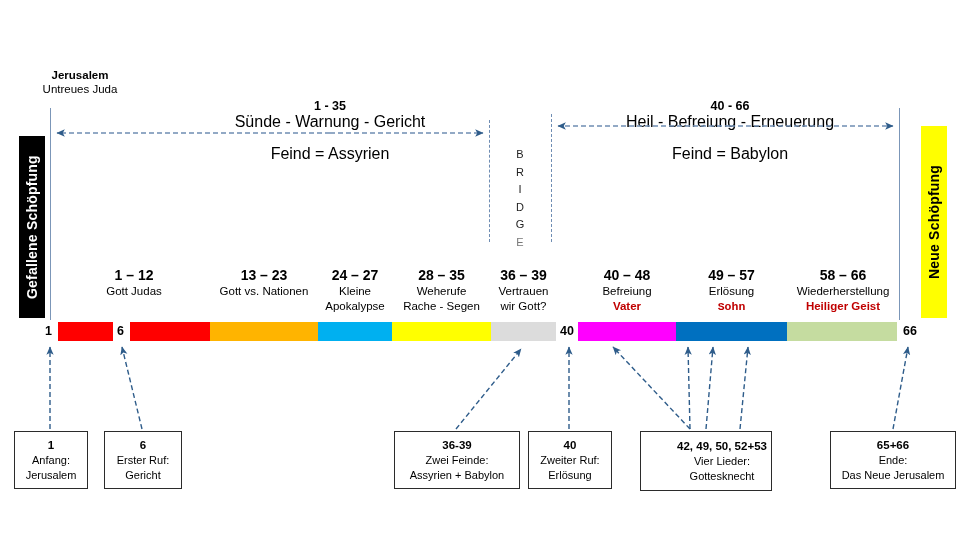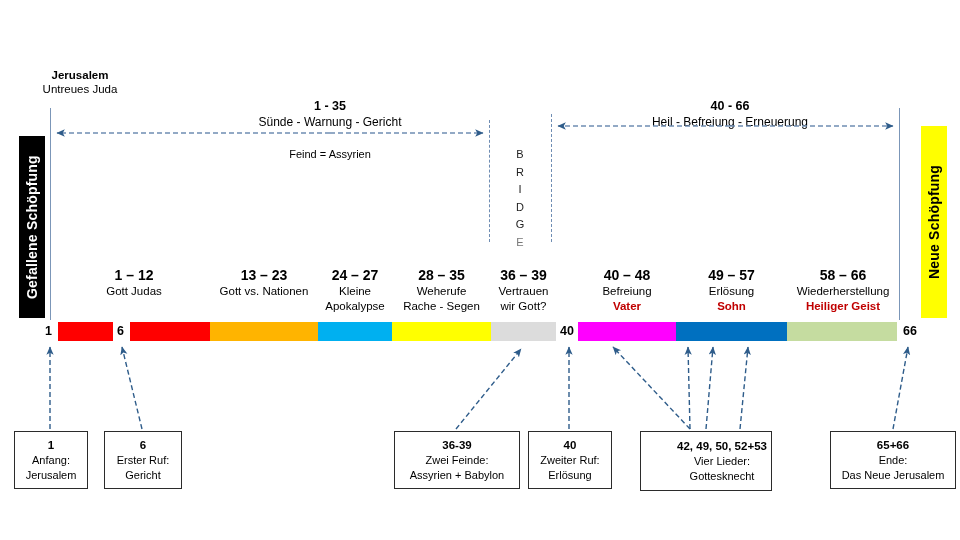--- a/index.html
+++ b/index.html
@@ -21,22 +21,22 @@
     writing-mode:vertical-rl;transform:rotate(180deg);
     font-weight:bold;font-size:14px;letter-spacing:.2px;
   }
   .vbar-black{background:#000000;color:#ffffff;}
   .vbar-yellow{background:#ffff00;color:#000000;}
 
   .vline{background:#7b96b8;width:1.4px;}
 
   
   .span-num{font-size:12.5px;font-weight:bold;line-height:16px;}
-  .span-txt{font-size:12px;line-height:16px;}
-  .span-foe{font-size:11px;line-height:16px;}
+  .span-txt{font-size:16px;line-height:16px;}
+  .span-foe{font-size:16px;line-height:16px;}
 
   
   .bridge-letters{
     font-size:11px;line-height:17.5px;text-align:center;color:#222;
   }
   .dashed-v{
     border-left:1.4px dashed #6f8db3;height:100%;
   }
 
   
@@ -80,20 +80,23 @@
     <div class="span-num">1 - 35</div>
     <div class="span-txt">Sünde - Warnung - Gericht</div>
   </div>
   <div class="abs ctr" style="left:170px;top:138px;width:320px;">
     <div class="span-foe">Feind = Assyrien</div>
   </div>
 
   <div class="abs ctr" style="left:570px;top:90px;width:320px;">
     <div class="span-num">40 - 66</div>
     <div class="span-txt">Heil - Befreiung - Erneuerung</div>
+  </div>
+  <div class="abs ctr" style="left:570px;top:138px;width:320px;">
+    <div class="span-foe">Feind = Babylon</div>
   </div>
 
   <div class="abs" style="left:489px;top:112px;height:122px;">
     <div class="dashed-v"></div>
   </div>
   <div class="abs" style="left:551px;top:106px;height:128px;">
     <div class="dashed-v"></div>
   </div>
   <div class="abs bridge-letters" id="bridge-letters" style="left:500px;top:138px;width:40px;">
       <div>B</div>
@@ -129,21 +132,21 @@
         <div>wir Gott?</div>
       </div>
       <div class="abs sec" style="left: 578px; top: 260px; width: 98px;">
         <div class="n">40 – 48</div>
         <div>Befreiung</div>
         <div style="color: rgb(192, 0, 0); font-weight: bold;">Vater</div>
       </div>
       <div class="abs sec" style="left: 676px; top: 260px; width: 111px;">
         <div class="n">49 – 57</div>
         <div>Erlösung</div>
-        <div style="color: rgb(192, 0, 0); font-weight: bold;">Sohn</div>
+        <div style="color: rgb(192, 0, 0); font-weight: bold; font-family: Liberation Mono, monospace;">Sohn</div>
       </div>
       <div class="abs sec" style="left: 787px; top: 260px; width: 112px;">
         <div class="n">58 – 66</div>
         <div>Wiederherstellung</div>
         <div style="color: rgb(192, 0, 0); font-weight: bold;">Heiliger Geist</div>
       </div>
     </div>
 
   <div class="abs" id="timeline" style="left:0px;top:314px;width:960px;height:19px;">
     <span class="barnum" style="left:45px;">1</span>

